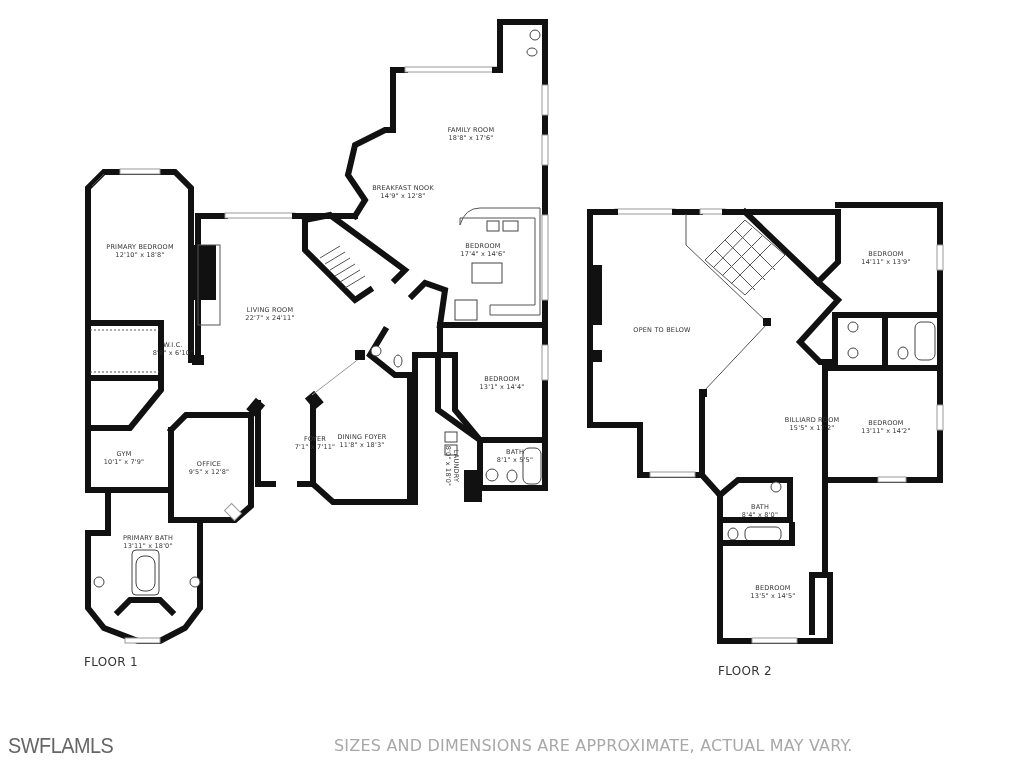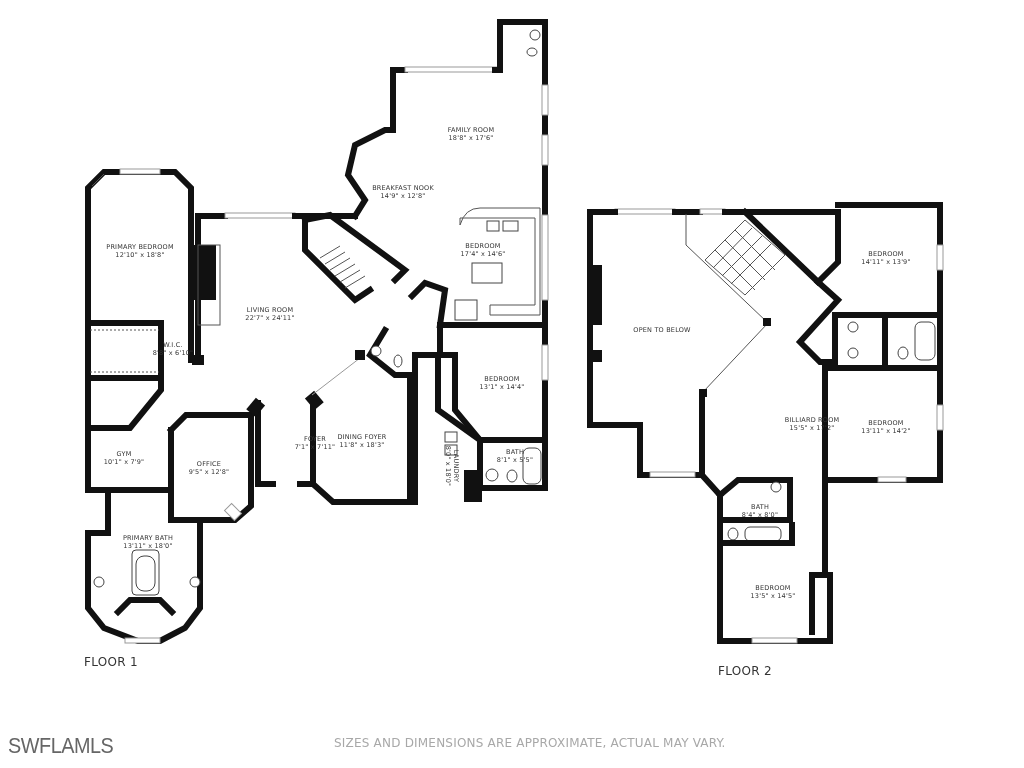--- a/index.html
+++ b/index.html
@@ -7,21 +7,21 @@
   svg { position:absolute; left:0; top:0; }
   .wall { stroke:#111; stroke-width:6; fill:none; stroke-linecap:square; stroke-linejoin:miter; }
   .thin { stroke:#555; stroke-width:1; fill:none; }
   .win { stroke:#999; stroke-width:1; fill:#fff; }
   .fix { stroke:#444; stroke-width:1; fill:#fff; }
   .solid { fill:#111; }
   .label { position:absolute; font-size:6.5px; color:#333; text-align:center; line-height:8px; letter-spacing:0.2px; white-space:nowrap; transform:translateX(-50%); }
   .label .dim { display:block; }
   .floor-label { position:absolute; font-size:12px; color:#333; letter-spacing:0.3px; }
   .brand { position:absolute; left:8px; top:733px; font-family:"Liberation Sans", sans-serif; font-size:22px; color:#666; letter-spacing:-0.5px; transform:scaleX(0.9); transform-origin:left; }
-  .disclaimer { position:absolute; left:334px; top:736px; font-size:12px; color:#a8a8a8; letter-spacing:0.2px; font-family:"DejaVu Sans", sans-serif; }
+  .disclaimer { position:absolute; left:334px; top:736px; font-size:16px; color:#a8a8a8; letter-spacing:0.2px; font-family:"DejaVu Sans", sans-serif; }
   .vert { transform:translateX(-50%) rotate(90deg); }
 </style>
 </head>
 <body>
 
 <svg width="1024" height="768" viewBox="0 0 1024 768">
 
   <g>
 
     <polyline class="wall" points="88,490 88,188 104,172 175,172 191,188 191,360"></polyline>

